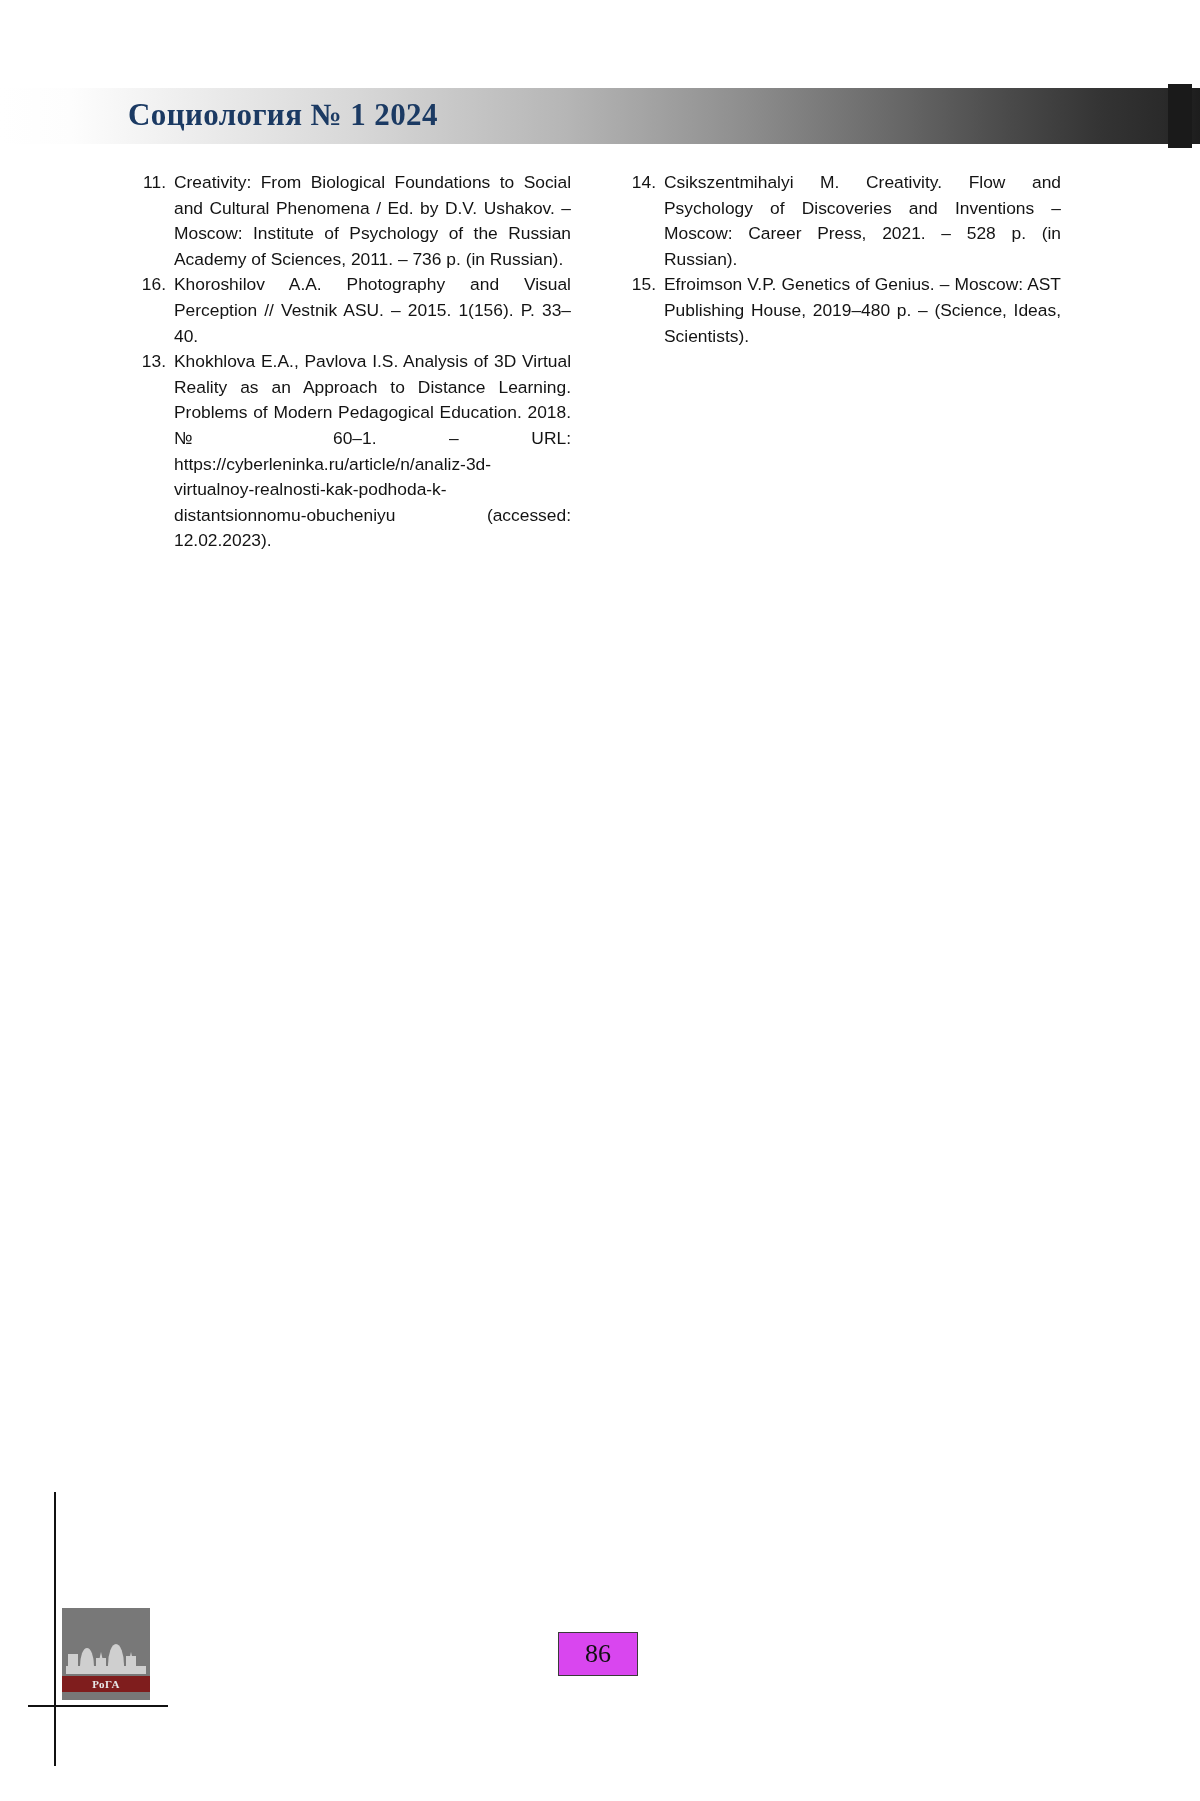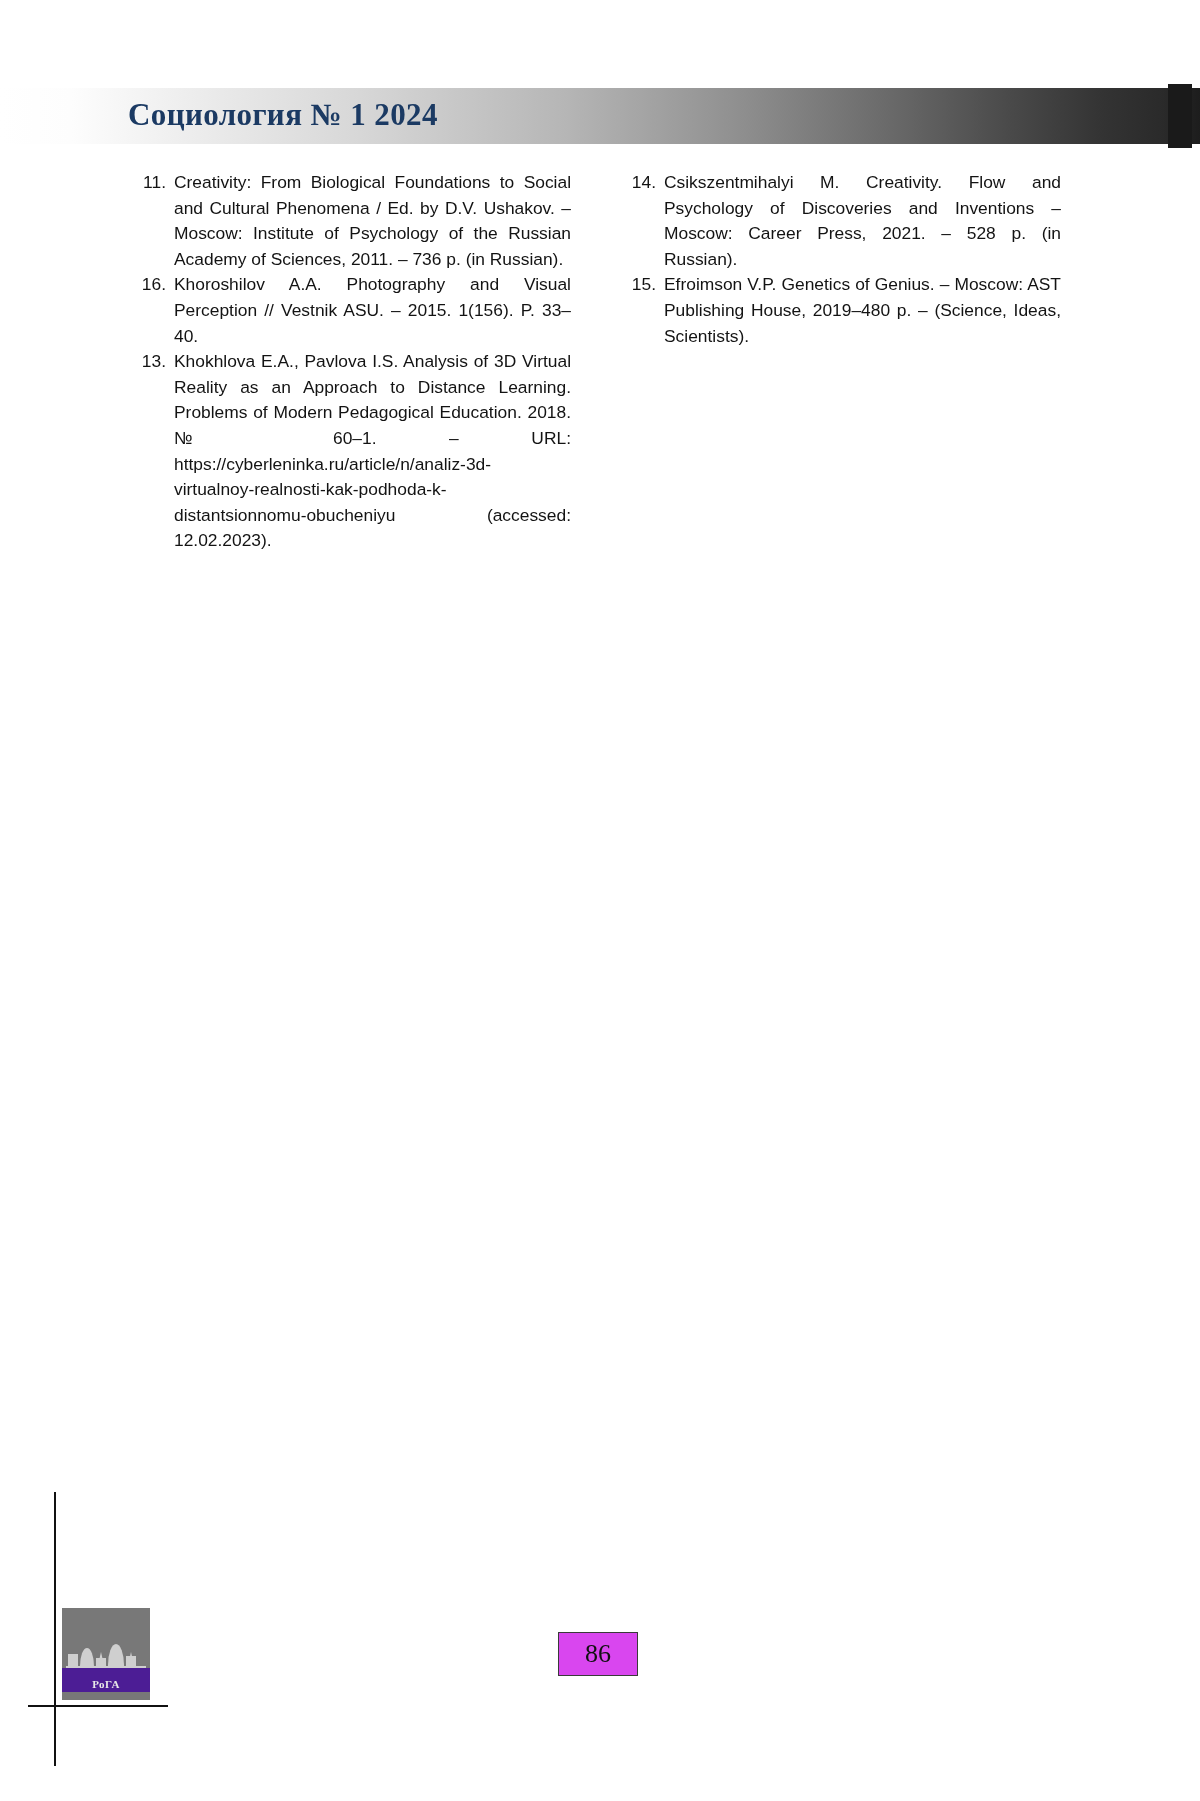--- a/index.html
+++ b/index.html
@@ -187,24 +187,24 @@
     width: 0; height: 0;
     border-left: 5px solid transparent;
     border-right: 5px solid transparent;
     border-bottom: 22px solid #cfcfcf;
   }
   .logo-bar {
     position: absolute;
     left: 0;
     bottom: 8px;
     width: 88px;
-    height: 24px;
-    background: #4c1d95;
+    height: 16px;
+    background: #7f1d1d;
     display: flex;
-    align-items: flex-end;
+    align-items: flex-start;
     justify-content: center;
   }
   .logo-text {
     font-family: "Liberation Serif", serif;
     font-size: 11px;
     font-weight: bold;
     color: #e8e8e8;
     letter-spacing: 0.5px;
     line-height: 16px;
   }

